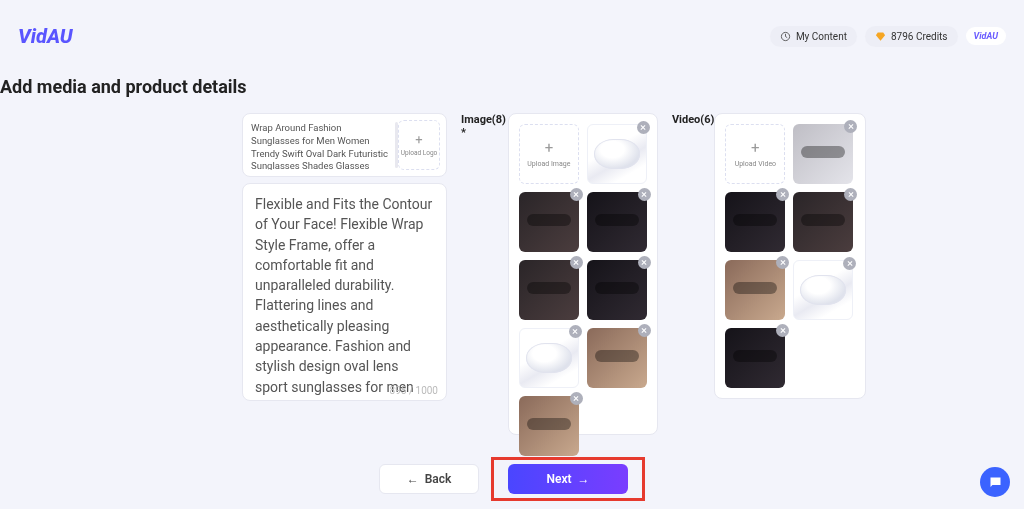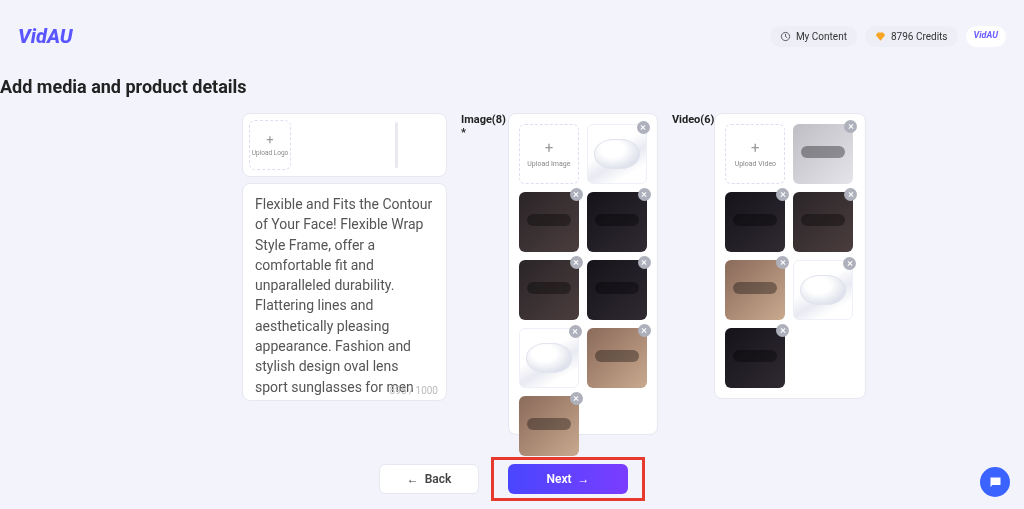--- a/index.html
+++ b/index.html
@@ -1,19 +1,19 @@
 <!DOCTYPE html>
 <html><head>
 <meta charset="utf-8">
 <style>
   *{box-sizing:border-box;margin:0;padding:0;font-family:-apple-system,BlinkMacSystemFont,"Segoe UI",Roboto,Arial,sans-serif}
   body{background:#f3f4fb;width:1024px;height:509px;overflow:hidden;position:relative;color:#222}
   .topbar{display:flex;align-items:center;justify-content:space-between;padding:24px 18px}
   .logo{font-weight:800;font-style:italic;font-size:20px;color:#5a55ff}
-  .top-right{display:flex;gap:8px}
+  .top-right{display:flex;align-items:center;gap:8px}
   .pill{background:#edeef6;border-radius:16px;padding:5px 10px;font-size:10px;display:flex;align-items:center;gap:5px;color:#333}
   .pill svg{width:11px;height:11px}
   .credits svg path{fill:#f6a623}
   .brand-chip{background:#fff;border-radius:14px;padding:4px 8px;font-size:9px;font-weight:700;font-style:italic;color:#6a5cff}
   h1{font-size:18px;font-weight:700;text-align:left;margin-top:4px}
   .container{width:540px;margin:16px auto 0;display:flex;gap:14px}
   .col1{width:205px;flex-shrink:0}
   .label{font-size:11px;font-weight:700;margin-bottom:6px}
   .name-card{background:#fff;border:1px solid #e6e7f0;border-radius:8px;padding:6px;display:flex;gap:6px;position:relative}
   .name-text{font-size:9.5px;color:#555;line-height:1.35;flex:1;padding:2px 2px 2px 2px;height:50px;overflow:hidden}
@@ -74,20 +74,21 @@
     <div class="brand-chip">VidAU</div>
   </div>
 </div>
 
 <h1>Add media and product details</h1>
 
 <div class="container">
 
   <div class="col1">
     <div class="name-card">
+      <div class="name-text">Wrap Around Fashion Sunglasses for Men Women Trendy Swift Oval Dark Futuristic Sunglasses Shades Glasses</div>
       <div class="upload-logo">
         <div class="plus">+</div>
         <span>Upload Logo</span>
       </div>
     </div>
 
     <div class="desc-card">
       <div class="desc-text">Flexible and Fits the Contour of Your Face! Flexible Wrap Style Frame, offer a comfortable fit and unparalleled durability.
 Flattering lines and aesthetically pleasing appearance. Fashion and stylish design oval lens sport sunglasses for men and women
 100% UV protection lens, help restore true colour, protect your eyes and pamper yourself with a more accurate visual experience!

